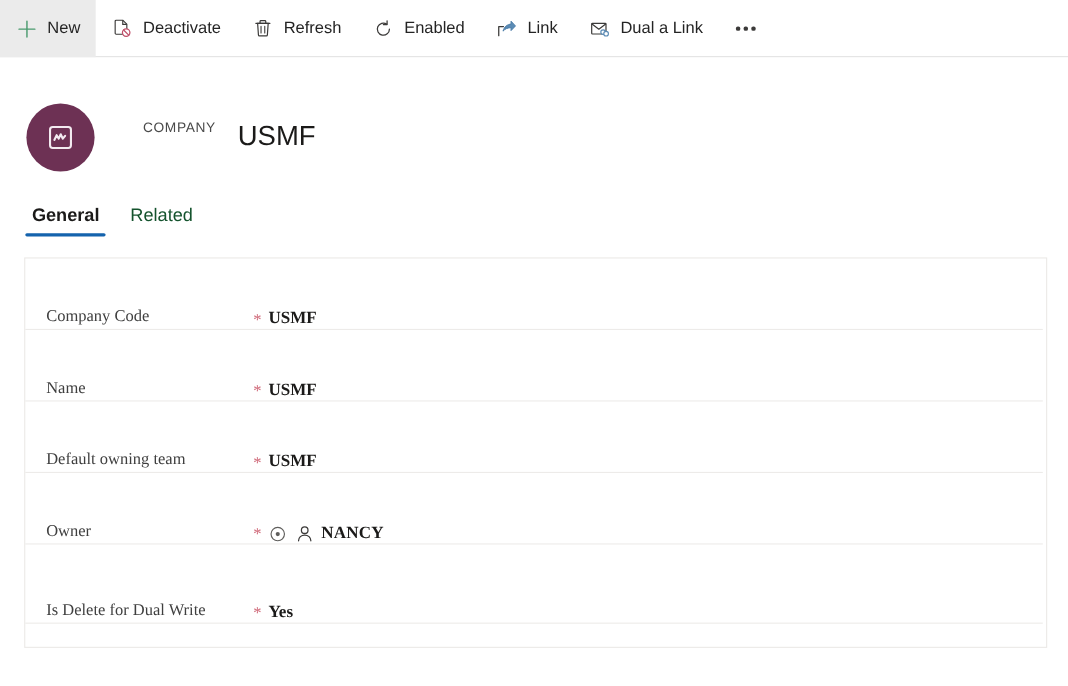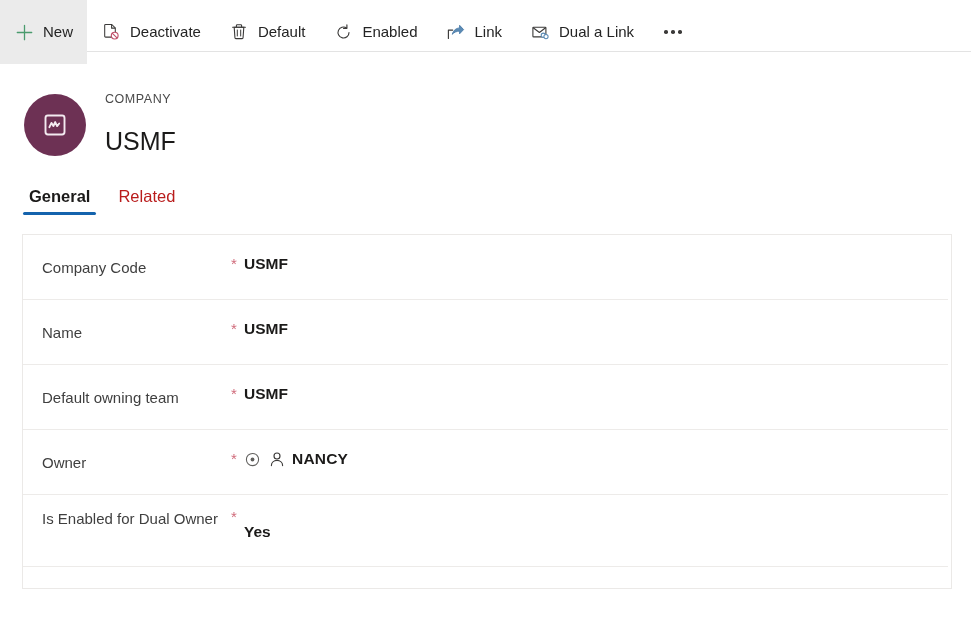--- a/index.html
+++ b/index.html
@@ -24,21 +24,21 @@
     display: flex;
     align-items: stretch;
     background: #ffffff;
     border-bottom: 1px solid #e3e3e3;
   }
   .cmd {
     display: flex;
     align-items: center;
     gap: 9px;
     padding: 0 14px;
-    height: 64px;
+    height: 52px;
     cursor: pointer;
     color: #242424;
     font-size: 15px;
     white-space: nowrap;
     user-select: none;
   }
   .cmd.selected { background: #ebebeb; }
   .cmd-label { line-height: 1; padding-bottom: 1px; }
   .cmd-icon {
     width: 20px; height: 20px;
@@ -64,21 +64,21 @@
     height: 118px;
   }
   .avatar {
     width: 62px; height: 62px;
     border-radius: 50%;
     background: #6d3154;
     display: flex; align-items: center; justify-content: center;
     flex: 0 0 auto;
   }
   .avatar svg { display: block; }
-  .record-titles { display: flex; flex-direction: column; gap: 20px; }
+  .record-titles { display: flex; flex-direction: row; gap: 20px; margin-left: 25px; }
   .record-type {
     font-size: 12.5px;
     letter-spacing: 0.55px;
     color: #4a4a4a;
     text-transform: uppercase;
     line-height: 1.1;
   }
   .record-name {
     font-size: 25px;
     color: #1b1a19;
@@ -91,21 +91,21 @@
     display: flex;
     align-items: flex-end;
     gap: 10px;
     padding-left: 20px;
     height: 48px;
   }
   .tab {
     position: relative;
     padding: 6px 9px 11px 9px;
     font-size: 16.5px;
-    color: #b91c1c;
+    color: #14532d;
     cursor: pointer;
     user-select: none;
     line-height: 1.2;
   }
   .tab.active { color: #1b1a19; font-weight: 600; }
   .tab.active::after {
     content: "";
     position: absolute;
     left: 3px; right: 3px; bottom: 3px;
     height: 3px;
@@ -116,25 +116,26 @@
   
   .form-card {
     margin: 16px 19px 0 22px;
     border: 1px solid #ebe9e7;
     background: #ffffff;
     height: 355px;
     padding: 0 0 0 0;
   }
   .form-row {
     display: flex;
-    align-items: flex-start;
+    align-items: flex-end;
     height: 65px;
     padding: 0 0 0 19px;
     margin-right: 3px;
     border-bottom: 1px solid #edebe9;
+    font-family: Liberation Serif, serif;
   }
   .form-row:last-child { border-bottom: 1px solid #edebe9; }
   .form-row.tall { height: 72px; }
   .field-label {
     width: 182px;
     flex: 0 0 auto;
     font-size: 15px;
     color: #3f3f3f;
     line-height: 1.5;
     padding-top: 22px;
@@ -202,21 +203,21 @@
 
     <div class="cmd">
       <span class="cmd-icon">
         <svg width="18" height="18" viewBox="0 0 18 18">
           <path d="M2.6 4.2h12.8" stroke="#3b3a39" stroke-width="1.1" stroke-linecap="round"></path>
           <path d="M6.4 4.1V2.6a.8.8 0 0 1 .8-.8h3.6a.8.8 0 0 1 .8.8v1.5" fill="none" stroke="#3b3a39" stroke-width="1.1"></path>
           <path d="M4.2 4.3h9.6l-.75 10.5a.9.9 0 0 1-.9.85H5.85a.9.9 0 0 1-.9-.85z" fill="none" stroke="#3b3a39" stroke-width="1.1"></path>
           <path d="M7.3 7v6M10.7 7v6" stroke="#3b3a39" stroke-width="1" stroke-linecap="round"></path>
         </svg>
       </span>
-      <span class="cmd-label">Default</span>
+      <span class="cmd-label">Refresh</span>
     </div>
 
     <div class="cmd">
       <span class="cmd-icon">
         <svg width="19" height="19" viewBox="0 0 19 19">
           <path d="M15 9.5a5.5 5.5 0 1 1-2.4-4.55" fill="none" stroke="#3b3a39" stroke-width="1.15" stroke-linecap="round"></path>
           <path d="M12.9 1.9v3.4h-3.4" fill="none" stroke="#3b3a39" stroke-width="1.15" stroke-linecap="round" stroke-linejoin="round"></path>
         </svg>
       </span>
       <span class="cmd-label">Enabled</span>
@@ -318,21 +319,21 @@
           <svg width="16" height="16" viewBox="0 0 16 16">
             <circle cx="8" cy="5" r="3" fill="none" stroke="#3b3a39" stroke-width="1.15"></circle>
             <path d="M2.4 14.6c0-3.1 2.5-5.2 5.6-5.2s5.6 2.1 5.6 5.2" fill="none" stroke="#3b3a39" stroke-width="1.15" stroke-linecap="round"></path>
           </svg>
         </span>
         <span class="owner-name">NANCY</span>
       </div>
     </div>
 
     <div class="form-row tall">
-      <div class="field-label">Is Enabled for Dual Owner</div>
+      <div class="field-label">Is Delete for Dual Write</div>
       <div class="req">*</div>
       <div class="field-value">
         <span>Yes</span>
       </div>
     </div>
 
   </div>
 </div>
 
 </body></html>

